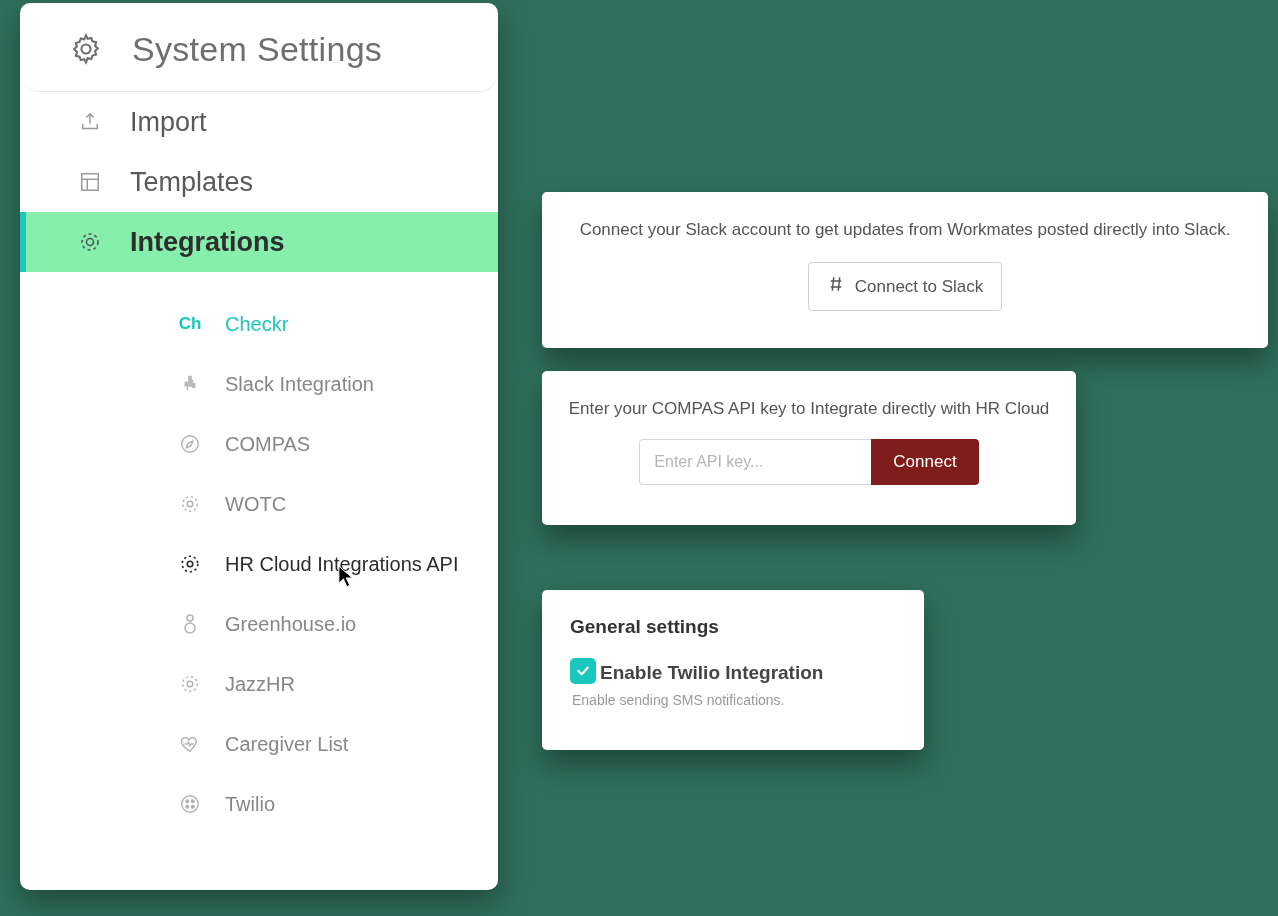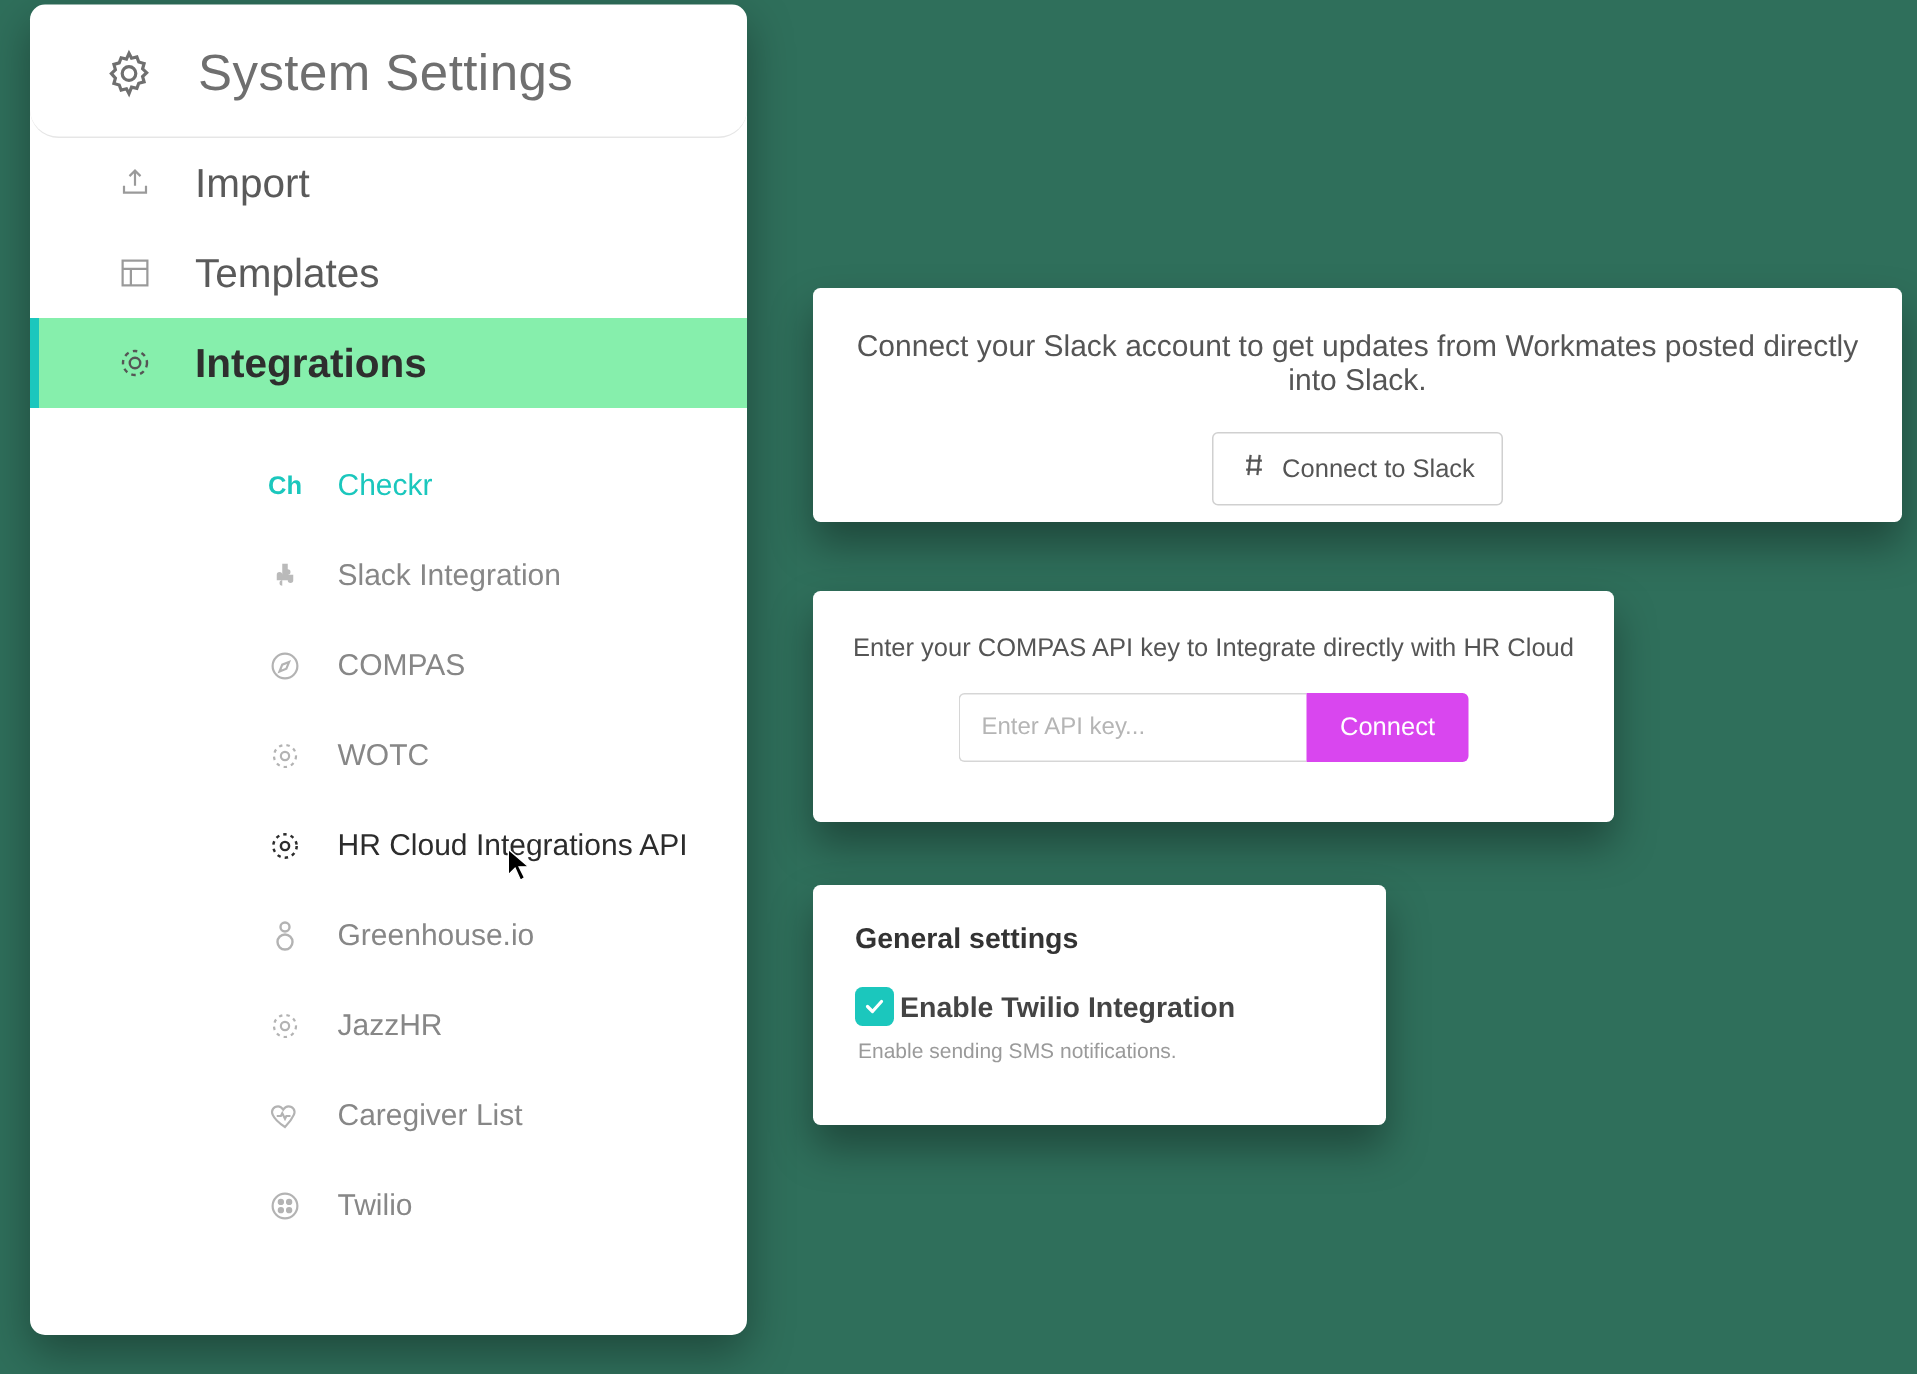--- a/index.html
+++ b/index.html
@@ -85,48 +85,48 @@
     background:#fff;
     border-radius:5px;
     box-shadow: 0 15px 28px rgba(0,0,0,0.35);
   }
   .card-slack {
     left: 542px; top: 192px;
     width: 726px; height: 156px;
     text-align:center;
     padding: 28px 26px;
   }
-  .card-slack p { font-size:20px; color:#555; margin-bottom:22px; }
+  .card-slack p { font-size:17px; color:#555; margin-bottom:22px; }
   .slack-btn {
     display:inline-flex; align-items:center; gap:10px;
     border:1px solid #d0d0d0; background:#fff;
     padding: 12px 18px;
     font-size:17px; color:#555;
     border-radius:4px; cursor:pointer;
   }
 
   .card-compas {
-    left: 542px; top: 394px;
+    left: 542px; top: 371px;
     width: 534px; height: 154px;
     text-align:center;
     padding: 28px 24px;
   }
   .card-compas p { font-size:17px; color:#555; margin-bottom:20px; }
   .api-row { display:inline-flex; }
   .api-input {
     width: 232px; height:46px;
     border:1px solid #d6d6d6;
     border-right:none;
     border-radius:4px 0 0 4px;
     font-size:16px; padding:0 14px; color:#555;
   }
   .api-input::placeholder { color:#b5b5b5; }
   .api-btn {
     height:46px; padding:0 22px;
-    background:#d946ef; color:#fff;
+    background:#7f1d1d; color:#fff;
     border:none; border-radius:0 4px 4px 0;
     font-size:17px; cursor:pointer;
   }
 
   .card-twilio {
     left: 542px; top: 590px;
     width: 382px; height: 160px;
     padding: 26px 28px;
   }
   .card-twilio h3 { font-size:19px; color:#333; font-weight:700; margin-bottom:20px; }

